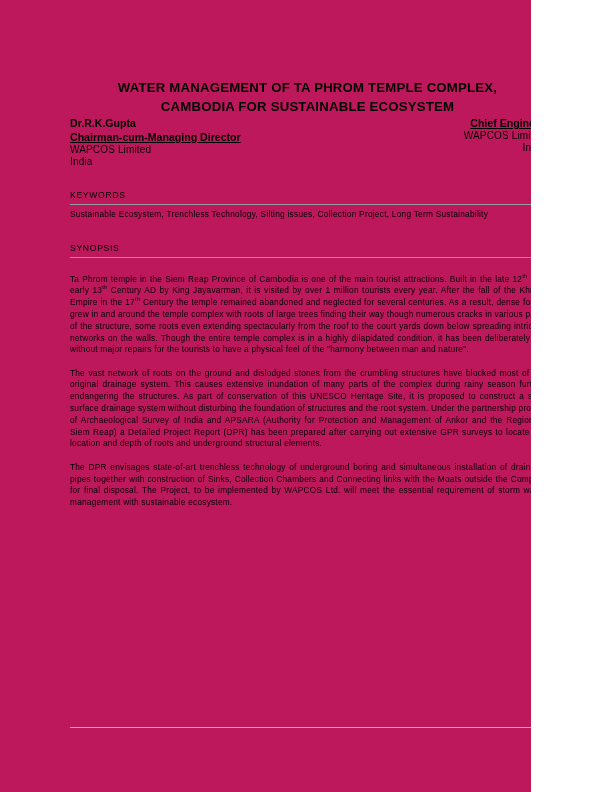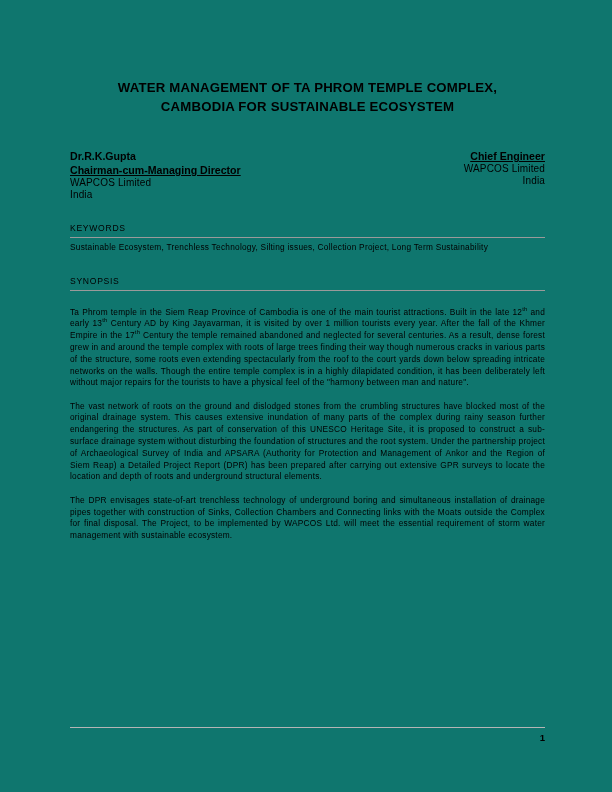--- a/index.html
+++ b/index.html
@@ -8,23 +8,23 @@
     padding: 0;
     background: #ffffff;
   }
   body {
     font-family: "Liberation Sans", sans-serif;
     color: #000000;
     -webkit-font-smoothing: antialiased;
   }
   .page {
     position: relative;
-    width: 612px;
+    width: 531px;
     height: 792px;
-    background: #0f766e;
+    background: #be185d;
     overflow: hidden;
     box-sizing: border-box;
   }
   .content {
     position: absolute;
     left: 70px;
     top: 0;
     width: 475px;
   }
 
@@ -38,21 +38,20 @@
     letter-spacing: 0.2px;
     line-height: 19px;
   }
   .doc-title .title-line { display: block; }
 
   
   .authors {
     display: flex;
     justify-content: space-between;
     align-items: flex-start;
-    margin-top: 33px;
   }
   .author-col { width: 48%; }
   .author-col.right { text-align: right; }
   .author-name {
     font-size: 10.6px;
     font-weight: bold;
     line-height: 14px;
     white-space: nowrap;
   }
   .author-role {

